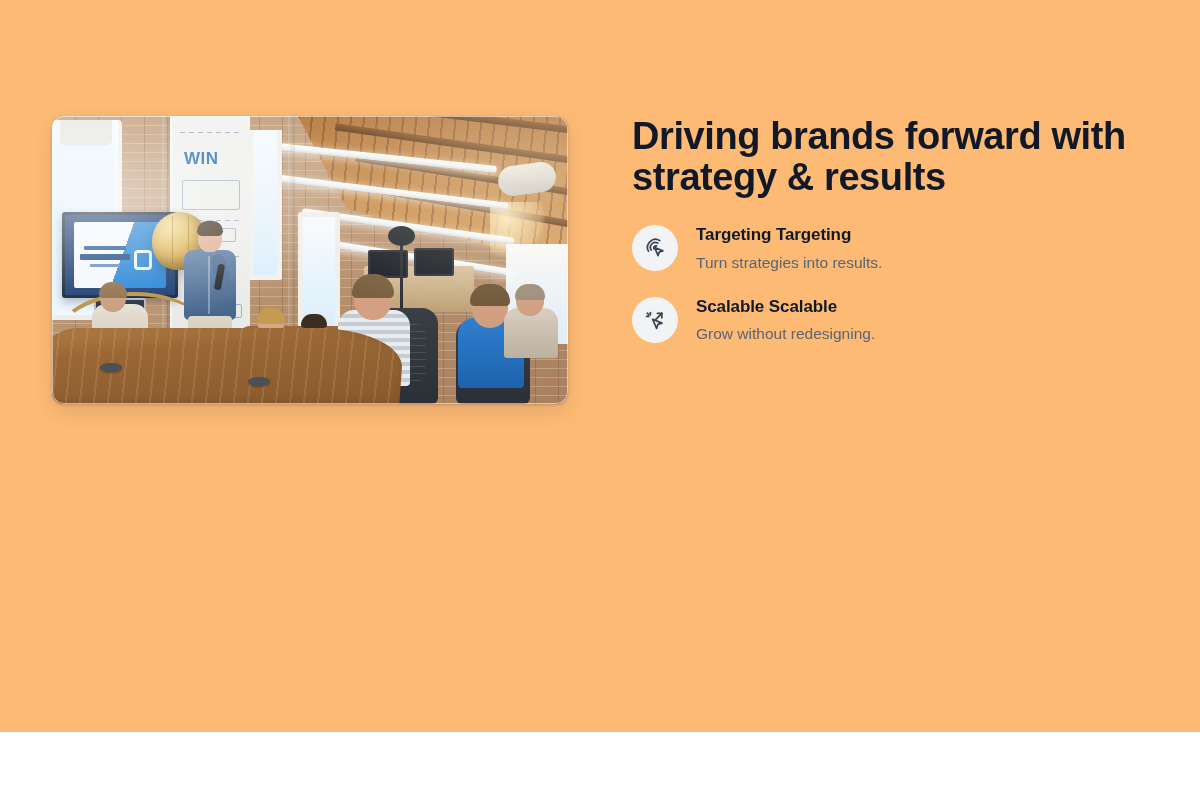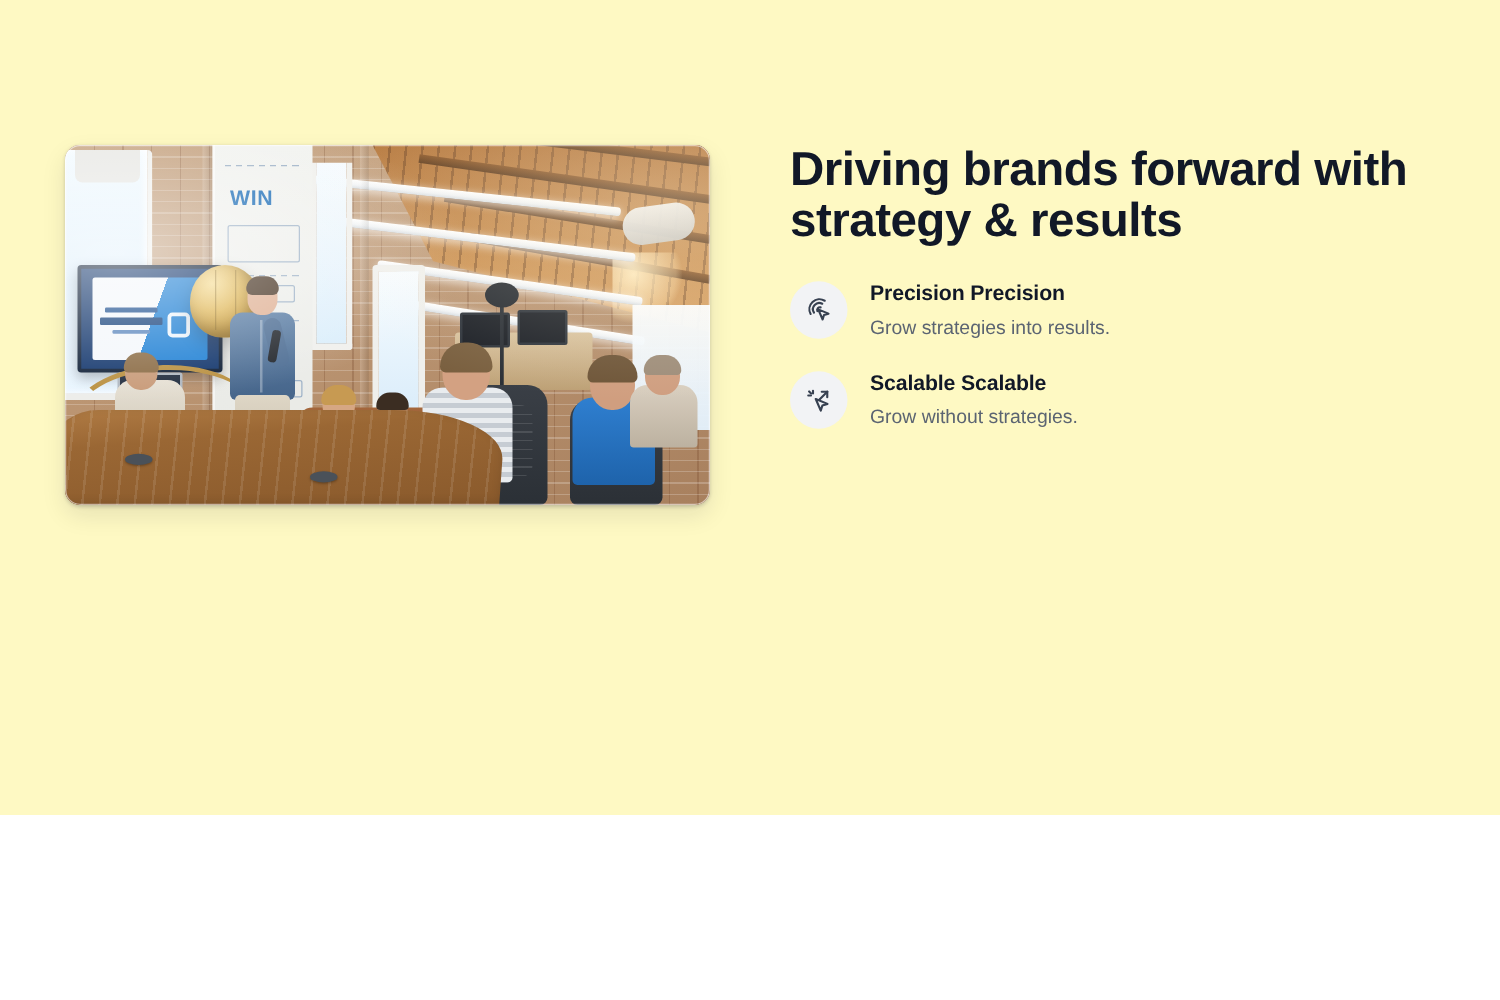--- a/index.html
+++ b/index.html
@@ -8,22 +8,22 @@
     width: 1200px;
     height: 800px;
     background: #ffffff;
     font-family: "Liberation Sans", sans-serif;
     -webkit-font-smoothing: antialiased;
   }
 
   .page {
     position: relative;
     width: 1200px;
-    height: 652px;
-    background: #fef9c3;
+    height: 732px;
+    background: #fdba74;
     overflow: hidden;
   }
 
   .section {
     position: absolute;
     left: 52px;
     top: 116px;
     width: 1096px;
     display: flex;
     align-items: flex-start;
@@ -565,40 +565,40 @@
         <div class="feature">
           <div class="feature-icon">
             <svg width="24" height="24" viewBox="0 0 24 24" fill="none" stroke="#374151" stroke-width="1.7" stroke-linecap="round" stroke-linejoin="round">
               <path d="M5.5 15.2A8 8 0 0 1 16.8 4.6"></path>
               <path d="M8.2 14.1a5 5 0 0 1 6.6-7.1"></path>
               <path d="M10.9 12.9a2.2 2.2 0 0 1 2.6-3"></path>
               <path d="M11.6 11.5l8.2 3.4-3.6 1.1-1.1 3.6z"></path>
             </svg>
           </div>
           <div class="feature-text">
-            <div class="feature-title">Precision Precision</div>
-            <div class="feature-desc">Grow strategies into results.</div>
+            <div class="feature-title">Targeting Targeting</div>
+            <div class="feature-desc">Turn strategies into results.</div>
           </div>
         </div>
 
         <div class="feature">
           <div class="feature-icon">
             <svg width="24" height="24" viewBox="0 0 24 24" fill="none" stroke="#374151" stroke-width="1.7" stroke-linecap="round" stroke-linejoin="round">
               <path d="M9.6 11.2l9.4 3.9-4.1 1.3-1.3 4.1z"></path>
               <path d="M18.8 5.4L12.6 11.6"></path>
               <path d="M18.8 5.4h-4.4"></path>
               <path d="M18.8 5.4v4.4"></path>
               <path d="M7.4 4.6v2.2"></path>
               <path d="M3.6 8.4h2.2"></path>
               <path d="M4.3 5.2l1.6 1.6"></path>
             </svg>
           </div>
           <div class="feature-text">
             <div class="feature-title">Scalable Scalable</div>
-            <div class="feature-desc">Grow without strategies.</div>
+            <div class="feature-desc">Grow without redesigning.</div>
           </div>
         </div>
 
       </div>
     </div>
 
   </div>
 </div>
 
 </body></html>

